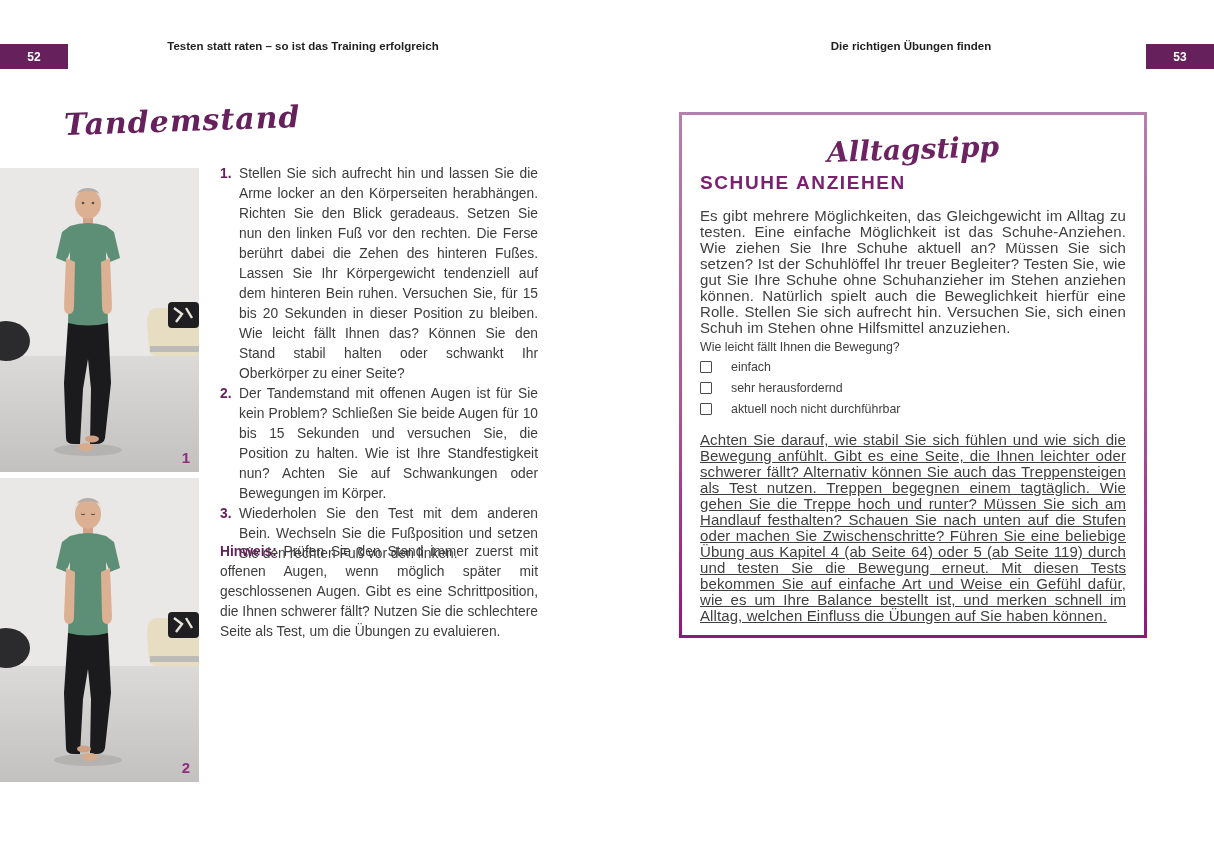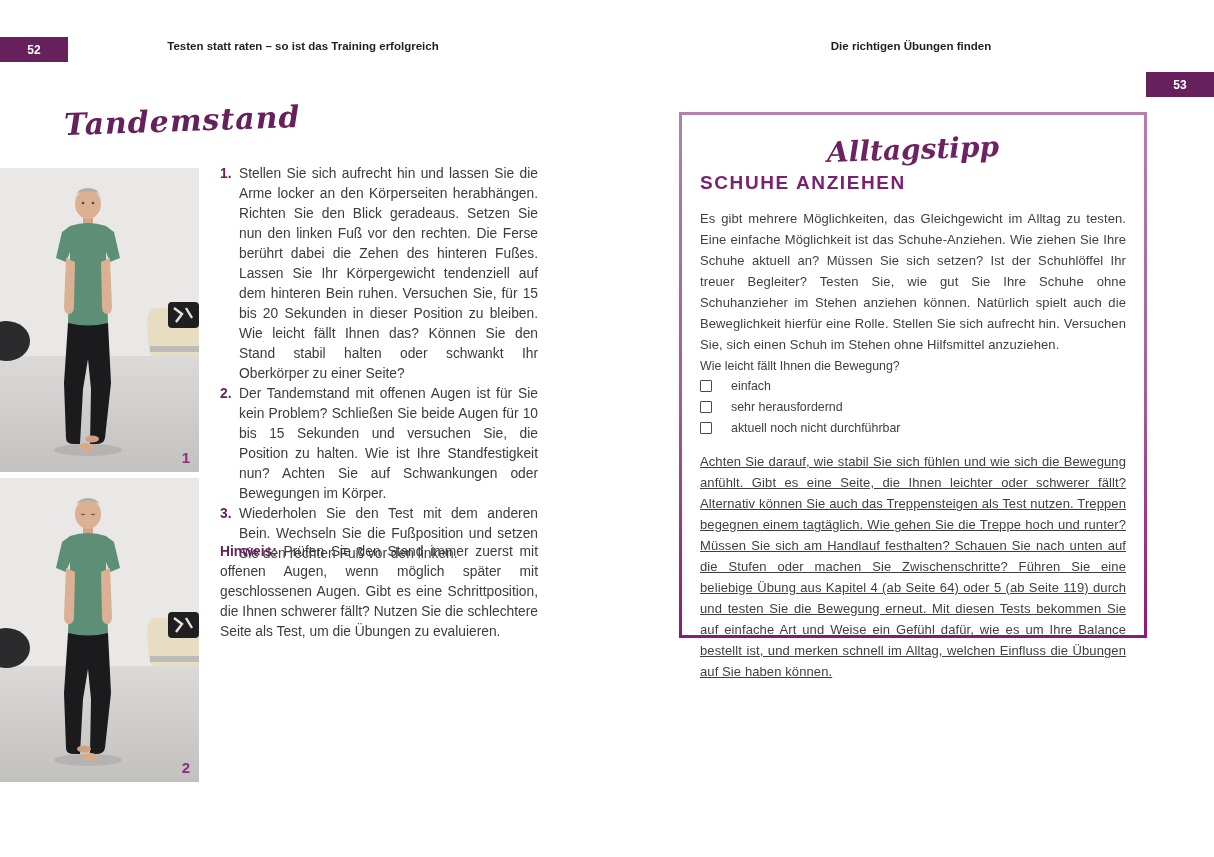--- a/index.html
+++ b/index.html
@@ -7,27 +7,27 @@
   body {
     font-family: "Liberation Sans", sans-serif;
     background: #ffffff;
     color: #3c3c3c;
     position: relative;
     overflow: hidden;
   }
 
   
   .pagenum-box {
-    position: absolute; top: 37px; width: 68px; height: 25px;
+    position: absolute; top: 44px; width: 68px; height: 25px;
     background: #66215c; color: #fff;
     font-size: 12px; font-weight: bold;
     display: flex; align-items: center; justify-content: center;
   }
   .pagenum-box.left  { left: 0; }
-  .pagenum-box.right { right: 0; margin-top: 35px; }
+  .pagenum-box.right { right: 0; }
   .running-head {
     position: absolute; top: 33px; height: 25px;
     display: flex; align-items: center; justify-content: center;
     font-size: 11.5px; font-weight: bold; color: #1f1f1f;
   }
   .running-head.left  { left: 68px;  width: 470px; }
   .running-head.right { left: 676px; width: 470px; }
 
   
   .exercise-title {
@@ -84,21 +84,21 @@
     transform: rotate(-2deg);
     margin-top: 2px;
   }
   .tip-title {
     text-align: left;
     font-size: 19px; letter-spacing: 1.6px;
     color: #7b2170; margin-top: 6px; margin-bottom: 14px;
     font-weight: 700;
   }
   .tip-text {
-    font-size: 13px; line-height: 21px;
+    font-size: 15px; line-height: 16px;
     color: #3f3f3f;
     text-align: justify; hyphens: auto; -webkit-hyphens: auto;
     letter-spacing: 0.1px;
   }
   .tip-question { margin-top: 4px; font-size: 12.4px; color: #3f3f3f; }
   .tip-options { margin-top: 6px; list-style: none; }
   .tip-option {
     display: flex; align-items: center;
     font-size: 12.4px; color: #3f3f3f;
     margin-bottom: 7px;

